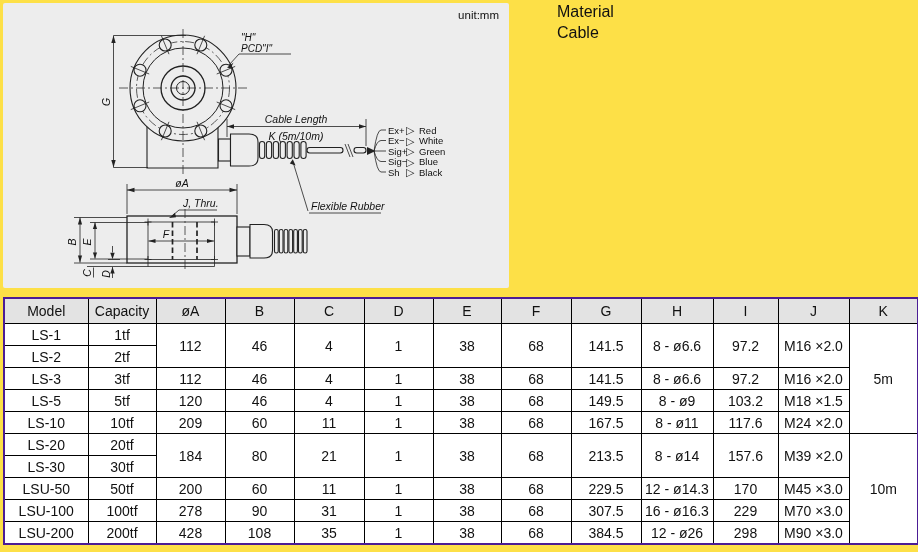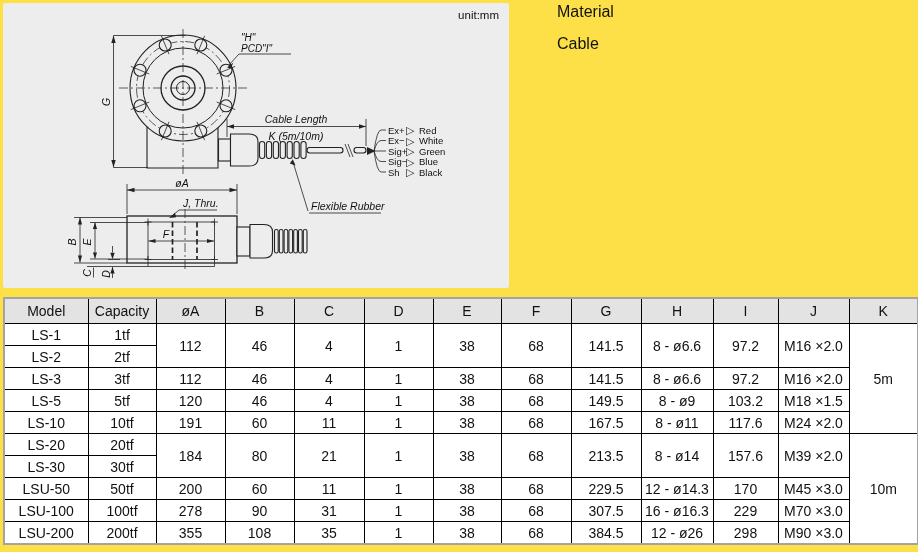--- a/index.html
+++ b/index.html
@@ -19,26 +19,26 @@
   .arr  { fill:#222; stroke:none; }
   .dt   { font:italic 10.5px "Liberation Sans","DejaVu Sans",sans-serif; fill:#111; }
   .dts  { font:italic 10px "Liberation Sans","DejaVu Sans",sans-serif; fill:#111; }
   .wt   { font:9.5px "Liberation Sans","DejaVu Sans",sans-serif; fill:#111; }
   .ut   { font:11.5px "Liberation Sans","DejaVu Sans",sans-serif; fill:#111; }
   .tri  { font:11px "Liberation Sans","DejaVu Sans",sans-serif; fill:#111; }
   
   #specs { position:absolute; left:557px; top:1px; width:350px; }
   #specs .h { font-size:16px; font-weight:normal; line-height:21px; }
   #specs .b { font-size:16px; line-height:21px; }
-  #specs .sec2 { margin-top:11px; }
+  #specs .sec2 { }
   
   #spec-table {
     position:absolute; left:3px; top:297px; width:914px;
     border-collapse:collapse; table-layout:fixed;
-    border:2px solid #a3a3a3; font-size:14px;
+    border:2px solid #4c1d95; font-size:14px;
   }
   #spec-table th, #spec-table td {
     border:1px solid #000; text-align:center; vertical-align:middle;
     padding:0; font-weight:normal; overflow:hidden; white-space:nowrap;
   }
   #spec-table th { background:#e3e3e3; height:24px; }
   #spec-table td { background:#fff; height:21px; }
 </style>
 </head>
 <body>
@@ -335,21 +335,21 @@
           <td>38</td>
           <td>68</td>
           <td>149.5</td>
           <td>8 - ø9</td>
           <td>103.2</td>
           <td>M18 ×1.5</td>
         </tr>
         <tr>
           <td>LS-10</td>
           <td>10tf</td>
-          <td>191</td>
+          <td>209</td>
           <td>60</td>
           <td>11</td>
           <td>1</td>
           <td>38</td>
           <td>68</td>
           <td>167.5</td>
           <td>8 - ø11</td>
           <td>117.6</td>
           <td>M24 ×2.0</td>
         </tr>
@@ -396,21 +396,21 @@
           <td>38</td>
           <td>68</td>
           <td>307.5</td>
           <td>16 - ø16.3</td>
           <td>229</td>
           <td>M70 ×3.0</td>
         </tr>
         <tr>
           <td>LSU-200</td>
           <td>200tf</td>
-          <td>355</td>
+          <td>428</td>
           <td>108</td>
           <td>35</td>
           <td>1</td>
           <td>38</td>
           <td>68</td>
           <td>384.5</td>
           <td>12 - ø26</td>
           <td>298</td>
           <td>M90 ×3.0</td>
         </tr>

